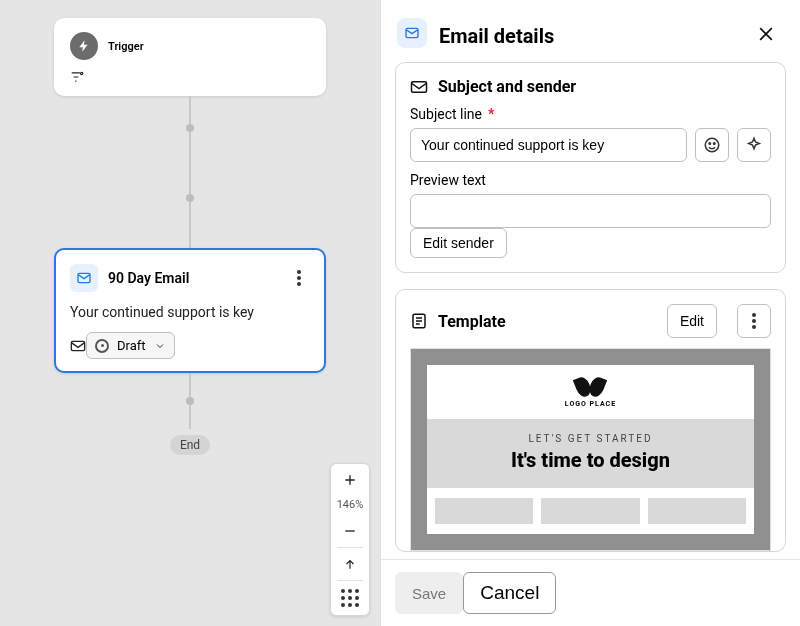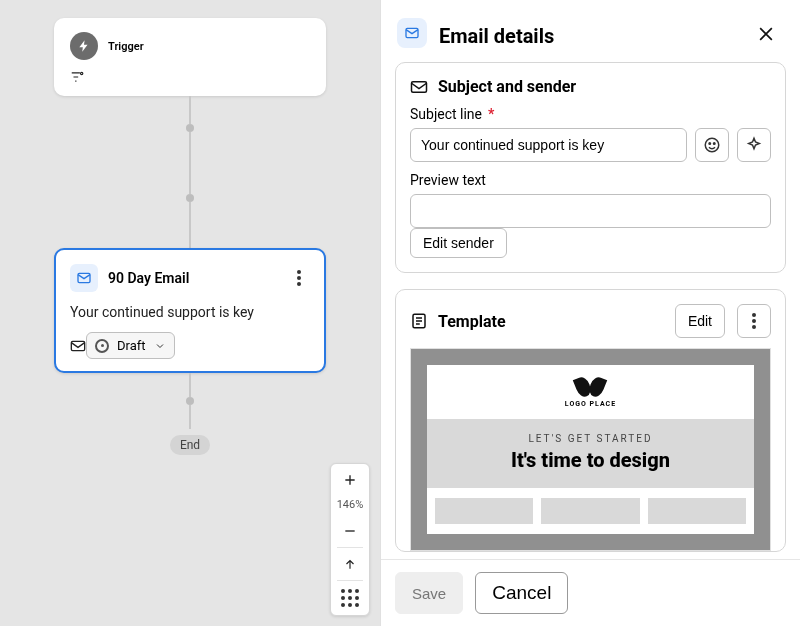--- a/index.html
+++ b/index.html
@@ -47,21 +47,21 @@
 
 
 .panel-hdr { display:flex; align-items:flex-end; padding:18px 20px 14px 16px; gap:12px; }
 .panel-mail-badge { width:30px; height:30px; border-radius:8px; background:#e7f0fd; display:flex; align-items:center; justify-content:center; }
 .panel-title { font-size:20px; font-weight:700; flex:1; }
 .close-x { cursor:pointer; padding:4px; }
 
 .panel-scroll { flex:1; overflow:auto; padding:0 14px 10px; }
 .card { border:1px solid #d6d6d6; border-radius:10px; padding:14px; margin-bottom:16px; }
 .card-hdr { display:flex; align-items:center; gap:10px; font-weight:700; font-size:16px; margin-bottom: 2px; }
-.card-hdr .right { margin-left:auto; display:flex; gap:12px;justify-content:flex-end; }
+.card-hdr .right { margin-left:auto; display:flex; gap:20px;justify-content:flex-end; }
 .btn { border:1px solid #bfbfbf; background:#fff; border-radius:6px; padding:6px 12px; font-size:14px; cursor:pointer; }
 .icon-btn { width:34px; height:34px; border:1px solid #bfbfbf; border-radius:6px; display:flex; align-items:center; justify-content:center; cursor:pointer; background:#fff; }
 
 .field-label { font-size:14px; margin-top:10px; display:flex; align-items:center; gap:6px; }
 .req { color:#d23; font-weight:700; }
 .input-row { display:flex; gap:8px; margin-top:6px; }
 .text-input { flex:1; height:34px; border:1px solid #bfbfbf; border-radius:6px; padding:0 10px; font-size:14px; }
 
 
 .tpl-wrap { margin-top:10px; border:1px solid #e0e0e0; background:#909090; padding:16px; }
@@ -75,21 +75,21 @@
 
 
 .logo-shape { display:flex; flex-direction:column; align-items:center; }
 .logo-shape .leaves { position:relative; width:30px; height:20px; }
 .logo-shape .lf { position:absolute; width:14px; height:20px; background:#111; border-radius:50% 50% 50% 0; }
 .logo-shape .lf.left { left:1px; transform:rotate(-22deg); border-radius:0 60% 60% 60%; }
 .logo-shape .lf.right { right:1px; transform:rotate(22deg); border-radius:60% 0 60% 60%; }
 .logo-shape .lbl { font-size:7px; letter-spacing:1px; margin-top:3px; font-weight:700; }
 
 
-.panel-foot { border-top:1px solid #e6e6e6; padding:12px 14px; display:flex; gap:12px; }
+.panel-foot { border-top:1px solid #e6e6e6; padding:12px 14px; display:flex; gap:0; }
 .btn-primary-muted { background:#eee; border:1px solid #eee; color:#777; border-radius:6px; padding:9px 16px; font-size:15px; cursor:pointer; }
 .btn-secondary { background:#fff; border:1px solid #999; border-radius:6px; padding:9px 16px; font-size:19px; cursor:pointer; }
 
 svg { display:block; }
 </style>
 </head>
 <body>
 
 <div class="app">
   <div class="canvas">

